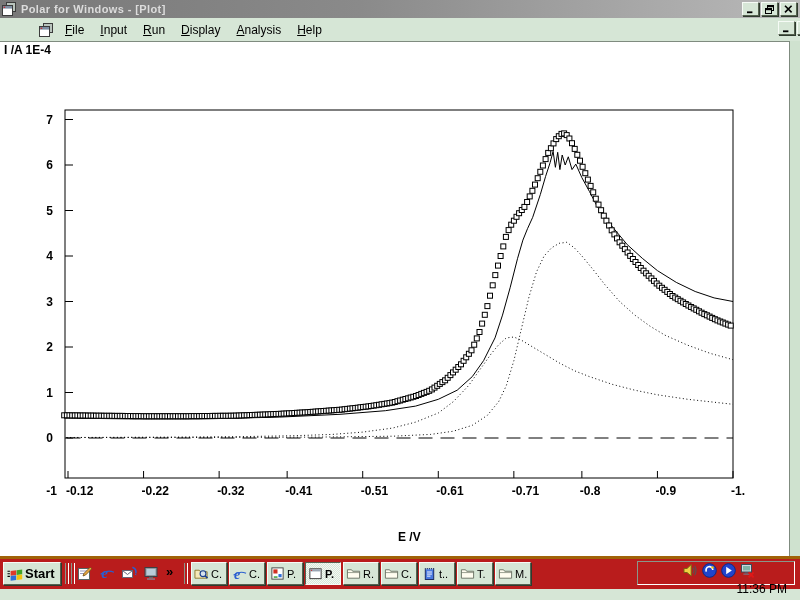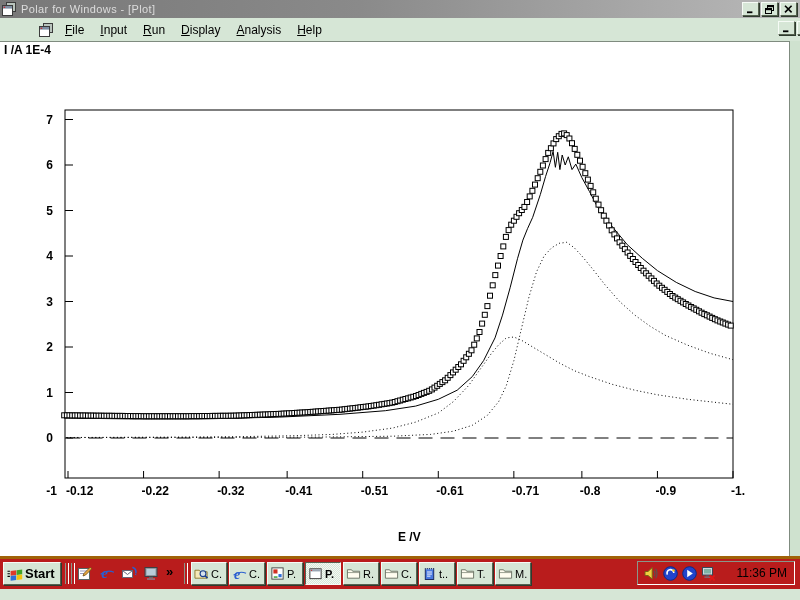--- a/index.html
+++ b/index.html
@@ -4,21 +4,21 @@
 <style>
   html,body{margin:0;padding:0;}
   body{width:800px;height:600px;position:relative;overflow:hidden;background:#d6e6d6;
        font-family:"Liberation Sans",sans-serif;-webkit-font-smoothing:none;}
 
   
   #titlebar{position:absolute;left:0;top:0;width:800px;height:18px;
     background:linear-gradient(to right,#787878 0%,#8a8a8a 45%,#b9b9b9 100%);
     display:flex;align-items:center;}
   #app-icon-slot{margin-left:2px;width:14px;height:14px;display:inline-block;}
-  #title-text{color:#dcdcdc;font-size:11px;font-weight:normal;margin-left:5px;letter-spacing:.4px;}
+  #title-text{color:#dcdcdc;font-size:11px;font-weight:bold;margin-left:5px;letter-spacing:.4px;}
   .winbtns{position:absolute;right:3px;top:2px;display:flex;gap:2px;}
   .wbtn{width:17px;height:14px;background:#d6e6d6;padding:0;margin:0;
     border:1px solid;border-color:#f6fbf6 #55614f #55614f #f6fbf6;
     box-shadow:1px 1px 0 #2e3a2e;
     display:flex;align-items:center;justify-content:center;cursor:default;}
   .wbtn span{display:flex;}
 
   
   #menubar{position:absolute;left:0;top:18px;width:800px;height:23px;background:#d6e6d6;
     display:flex;align-items:center;margin-left:36px;}
@@ -49,21 +49,21 @@
     border:1px solid;border-color:#f6fbf6 #55614f #55614f #f6fbf6;box-shadow:1px 1px 0 #2e3a2e;
     display:flex;align-items:center;gap:2px;padding:0 2px;font-size:11px;overflow:hidden;}
   .task .ic{width:15px;height:15px;flex:0 0 auto;display:flex;}
   .task.active{border-color:#55614f #f6fbf6 #f6fbf6 #55614f;box-shadow:none;font-weight:bold;
     background-color:#d6e6d6;
     background-image:linear-gradient(45deg,#f4f8f4 25%,transparent 25%,transparent 75%,#f4f8f4 75%),
                      linear-gradient(45deg,#f4f8f4 25%,transparent 25%,transparent 75%,#f4f8f4 75%);
     background-size:2px 2px;background-position:0 0,1px 1px;}
   #tray{position:absolute;left:637px;top:2px;width:158px;height:24px;
     border:1px solid;border-color:#8a968a #ffffff #ffffff #8a968a;
-    display:flex;align-items:center;padding-left:5px;gap:3px;box-sizing:border-box;}
+    display:flex;align-items:center;padding-left:5px;gap:3px;box-sizing:border-box;flex-direction:column;}
   .tray-icon{width:17px;height:17px;display:inline-block;flex:0 0 auto;}
   #clock{margin-left:auto;padding-right:7px;font-size:12px;color:#000;}
 </style>
 </head>
 <body>
 
 <div id="titlebar">
   <span id="app-icon-slot"><svg width="14" height="14" viewBox="0 0 14 14">
         <rect x="4.5" y="0.5" width="9" height="9" fill="#b9c4bd" stroke="#3c3c3c"></rect>
         <rect x="0.5" y="3.5" width="10" height="10" fill="#fff" stroke="#3c3c3c"></rect>

